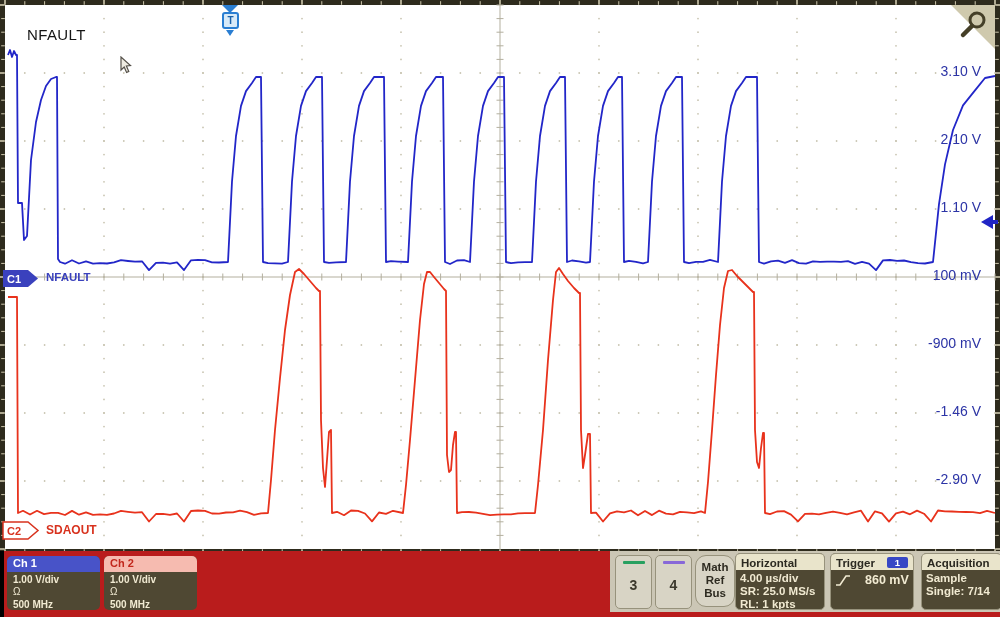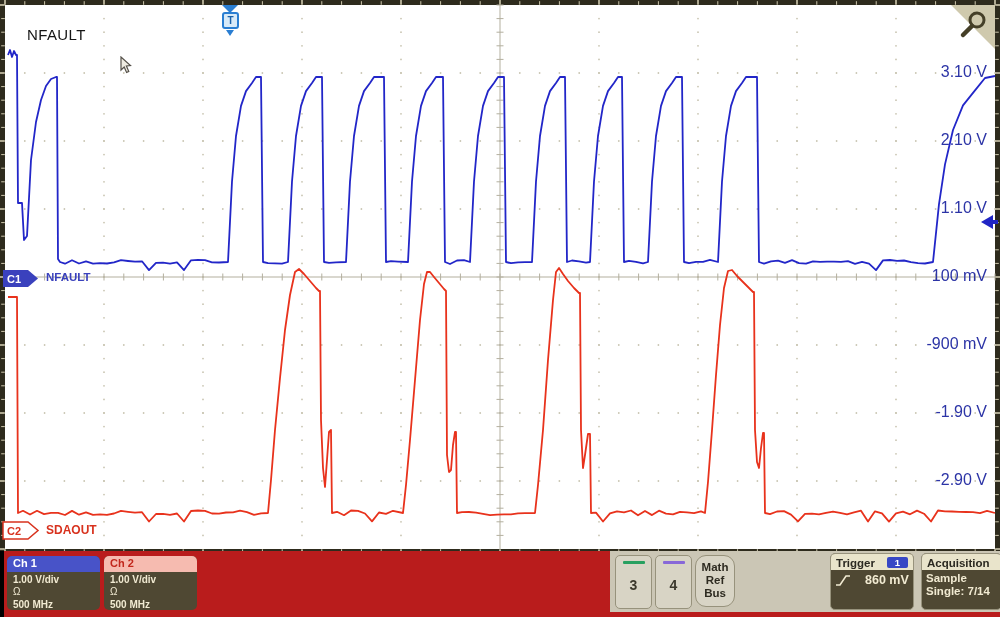--- a/index.html
+++ b/index.html
@@ -6,21 +6,21 @@
   body{width:1000px;height:617px;position:relative;overflow:hidden;
        font-family:"Liberation Sans",sans-serif;-webkit-font-smoothing:antialiased;}
   .scope{position:absolute;inset:0;}
   
   #plot{position:absolute;left:0;top:0;width:1000px;height:551px;background:#2e2b1d;}
   #wave{position:absolute;left:0;top:0;}
   .overlay{position:absolute;pointer-events:none;}
   #nfault{left:27px;top:26px;font-size:15px;color:#151515;letter-spacing:.4px;}
   #scl-label{left:46px;top:271px;font-size:11.5px;font-weight:bold;color:#3a41bd;}
   #sda-label{left:46px;top:523px;font-size:12px;font-weight:bold;color:#d8321e;}
-  #vlabels .vlabel{position:absolute;right:13px;font-size:16px;color:#2c34a6;white-space:nowrap;}
+  #vlabels .vlabel{position:absolute;right:19px;font-size:14px;color:#2c34a6;white-space:nowrap;}
   
   #tmark{left:221px;top:5px;width:18px;pointer-events:auto;cursor:grab;}
   #tmark .tri-top{width:0;height:0;margin-left:1px;border-left:8px solid transparent;
       border-right:8px solid transparent;border-top:8px solid #2a7ed2;}
   #tmark .tbadge{width:13px;height:13px;margin:-1px 0 0 1px;background:#d8eaf8;
       border:2px solid #2a7ed2;border-radius:3px;color:#1b62aa;font-size:10px;
       font-weight:bold;text-align:center;line-height:13px;}
   #tmark .tri-bot{width:0;height:0;margin:1px 0 0 5px;border-left:4px solid transparent;
       border-right:4px solid transparent;border-top:6px solid #2a7ed2;}
   
@@ -990,21 +990,21 @@
       <text x="5" y="14" fill="#d8321e" font-size="11" font-weight="bold" font-family="Liberation Sans, sans-serif">C2</text>
     </svg>
     <div id="sda-label" class="overlay">SDAOUT</div>
 
     <div id="vlabels" class="overlay" style="left:0;top:0;width:1000px;height:551px">
         <div class="vlabel" style="top: 63px;">3.10 V</div>
         <div class="vlabel" style="top: 131px; padding-left: 29px;">2.10 V</div>
         <div class="vlabel" style="top: 199px;">1.10 V</div>
         <div class="vlabel" style="top: 267px;">100 mV</div>
         <div class="vlabel" style="top: 335px;">-900 mV</div>
-        <div class="vlabel" style="top: 403px;">-1.90 V</div>
+        <div class="vlabel" style="top: 403px;">-1.46 V</div>
         <div class="vlabel" style="top: 471px;">-2.90 V</div>
       </div>
 
     <div id="trig-arrow" class="overlay">
       <div class="head"></div>
       <div class="tail"></div>
     </div>
 
     <svg id="maglens" width="46" height="46">
       <polygon points="1,1 45,1 45,45" fill="#cfc9ad"></polygon>
@@ -1046,20 +1046,30 @@
         <div class="bar" style="background:#8868d8"></div>
         <div class="lbl">4</div>
       </div>
 
       <div id="btn-mrb">
         <div>Math</div>
         <div>Ref</div>
         <div>Bus</div>
       </div>
 
+      <div class="infobadge" id="horiz">
+        <div class="hdr">
+            <span>Horizontal</span>
+          </div>
+        <div class="bd">
+          <div>4.00 µs/div</div>
+          <div>SR: 25.0 MS/s</div>
+          <div>RL: 1 kpts</div>
+        </div>
+      </div>
 
       <div class="infobadge" id="trig">
         <div class="hdr">
           <span>Trigger</span>
           <span class="chip">1</span>
         </div>
         <div class="bd">
           <svg width="16" height="13">
             <polyline points="1,11 5,11 11,2 15,2" fill="none" stroke="#f1ead2" stroke-width="1.6"></polyline>
           </svg>

